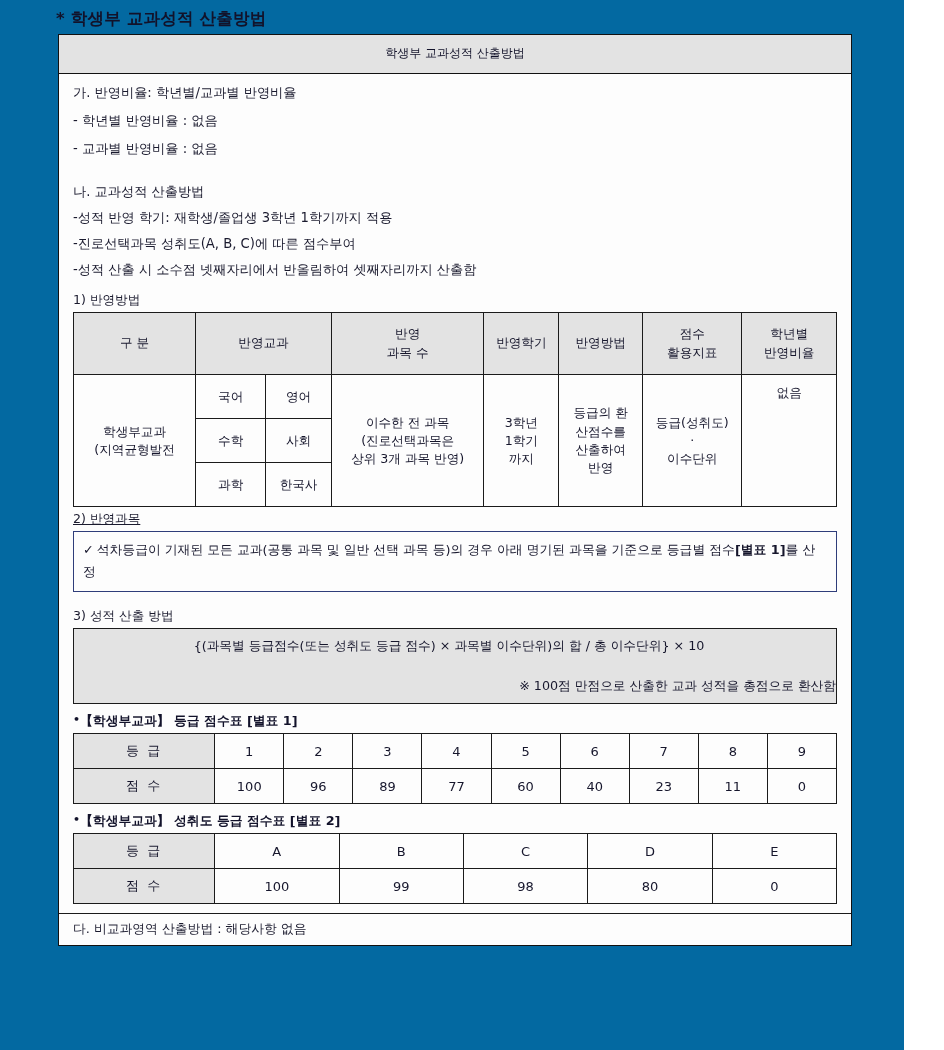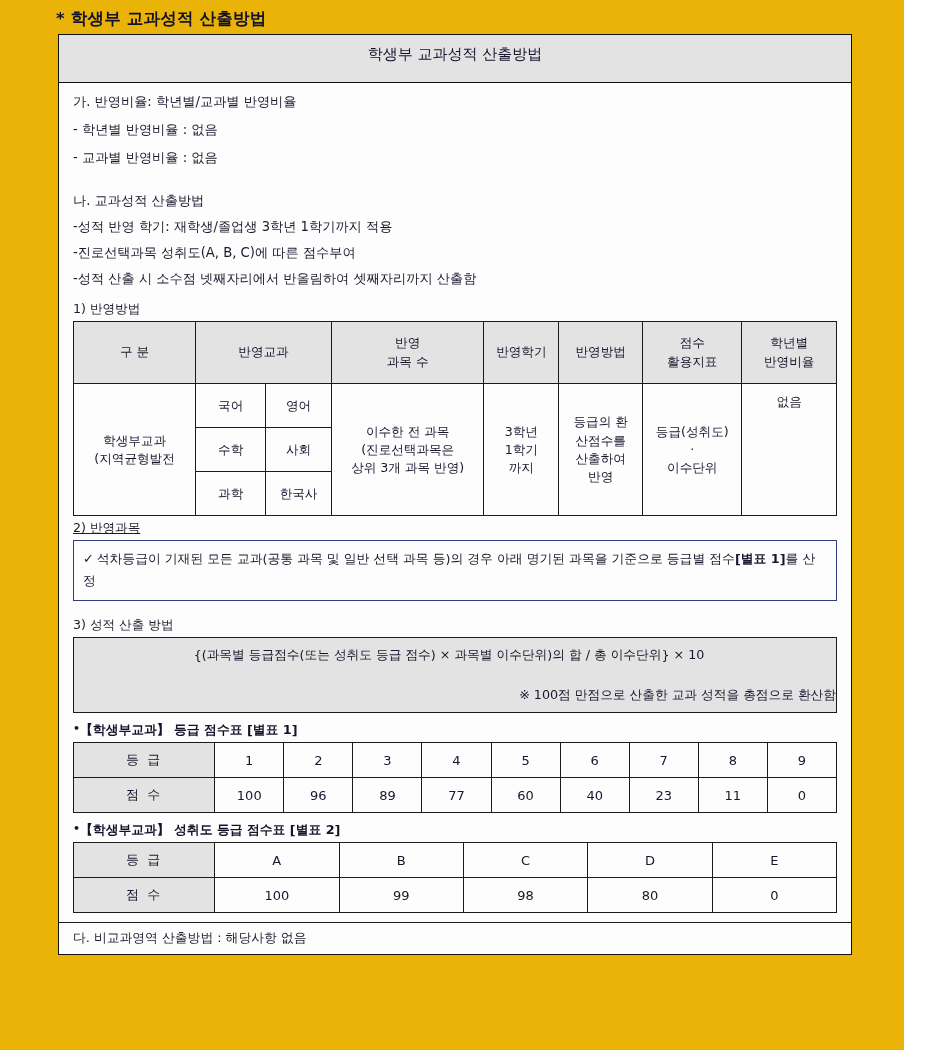--- a/index.html
+++ b/index.html
@@ -9,21 +9,21 @@
     background: #ffffff;
     width: 944px;
     height: 1050px;
     font-family: "DejaVu Sans", "Liberation Sans", sans-serif;
     color: #1a1a2e;
   }
   #page {
     position: relative;
     width: 904px;
     height: 1050px;
-    background: #eab308;
+    background: #0369a1;
     overflow: hidden;
   }
 
   
   .doc-heading {
     position: absolute;
     left: 56px;
     top: 8px;
     font-size: 16.5px;
     font-weight: bold;
@@ -39,22 +39,22 @@
     top: 34px;
     width: 794px;
     border: 1.6px solid #111111;
     background: #fdfdfd;
   }
 
   .frame-title {
     background: #e3e3e3;
     border-bottom: 1.6px solid #111111;
     text-align: center;
-    font-size: 15px;
-    padding: 10px 4px 18px;
+    font-size: 12px;
+    padding: 10px 4px 11px;
     color: #12122a;
   }
 
   .frame-body {
     padding: 12px 14px 0 14px;
   }
 
   .para {
     font-size: 13.2px;
     line-height: 1.0;

